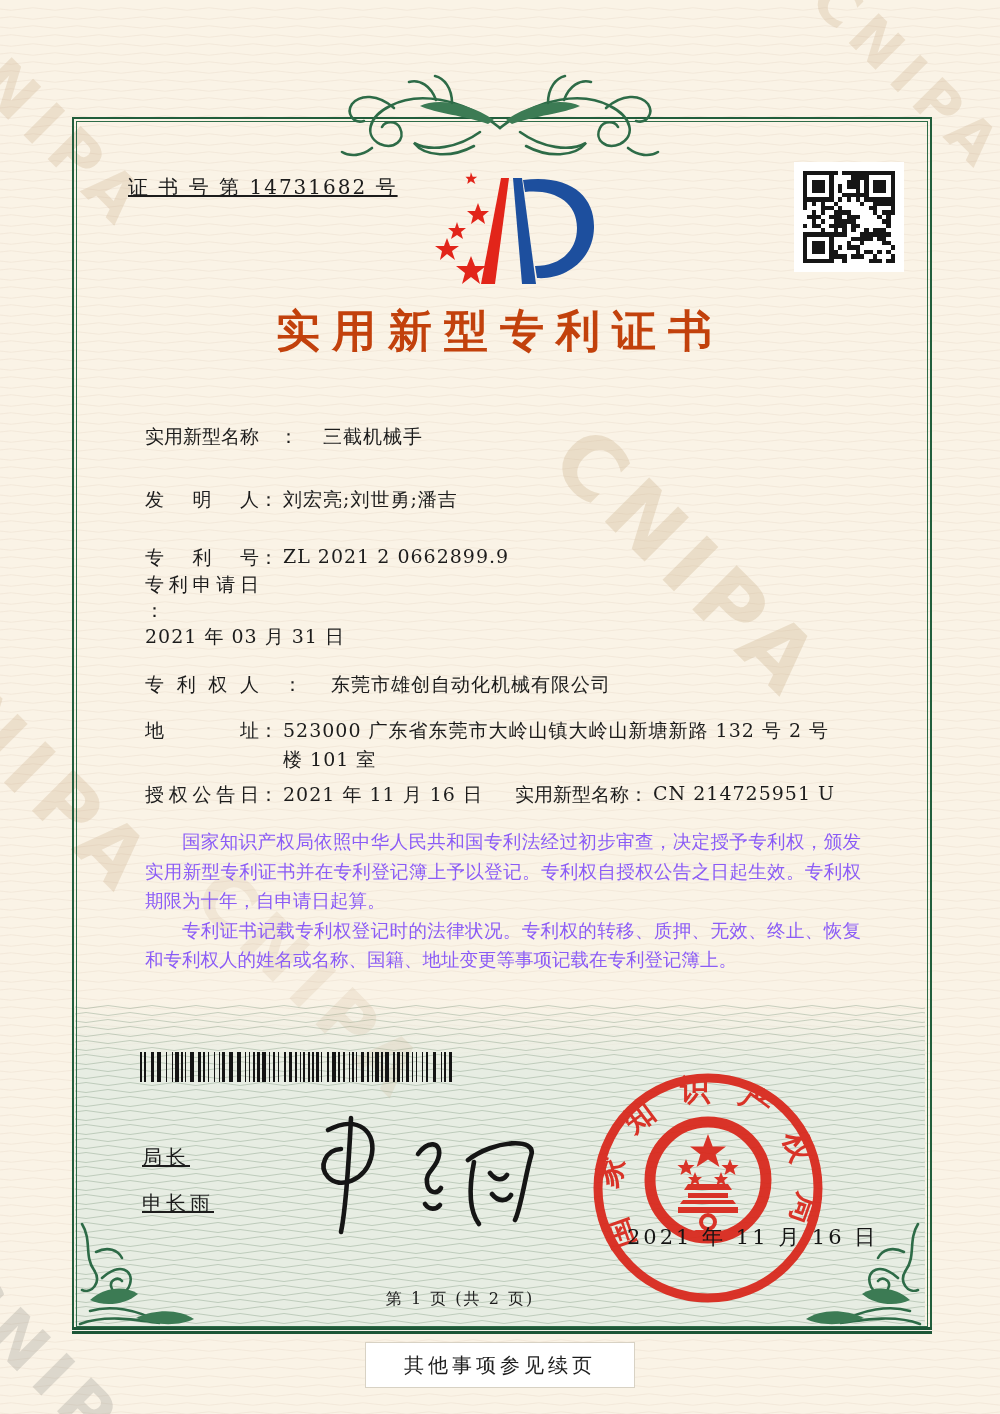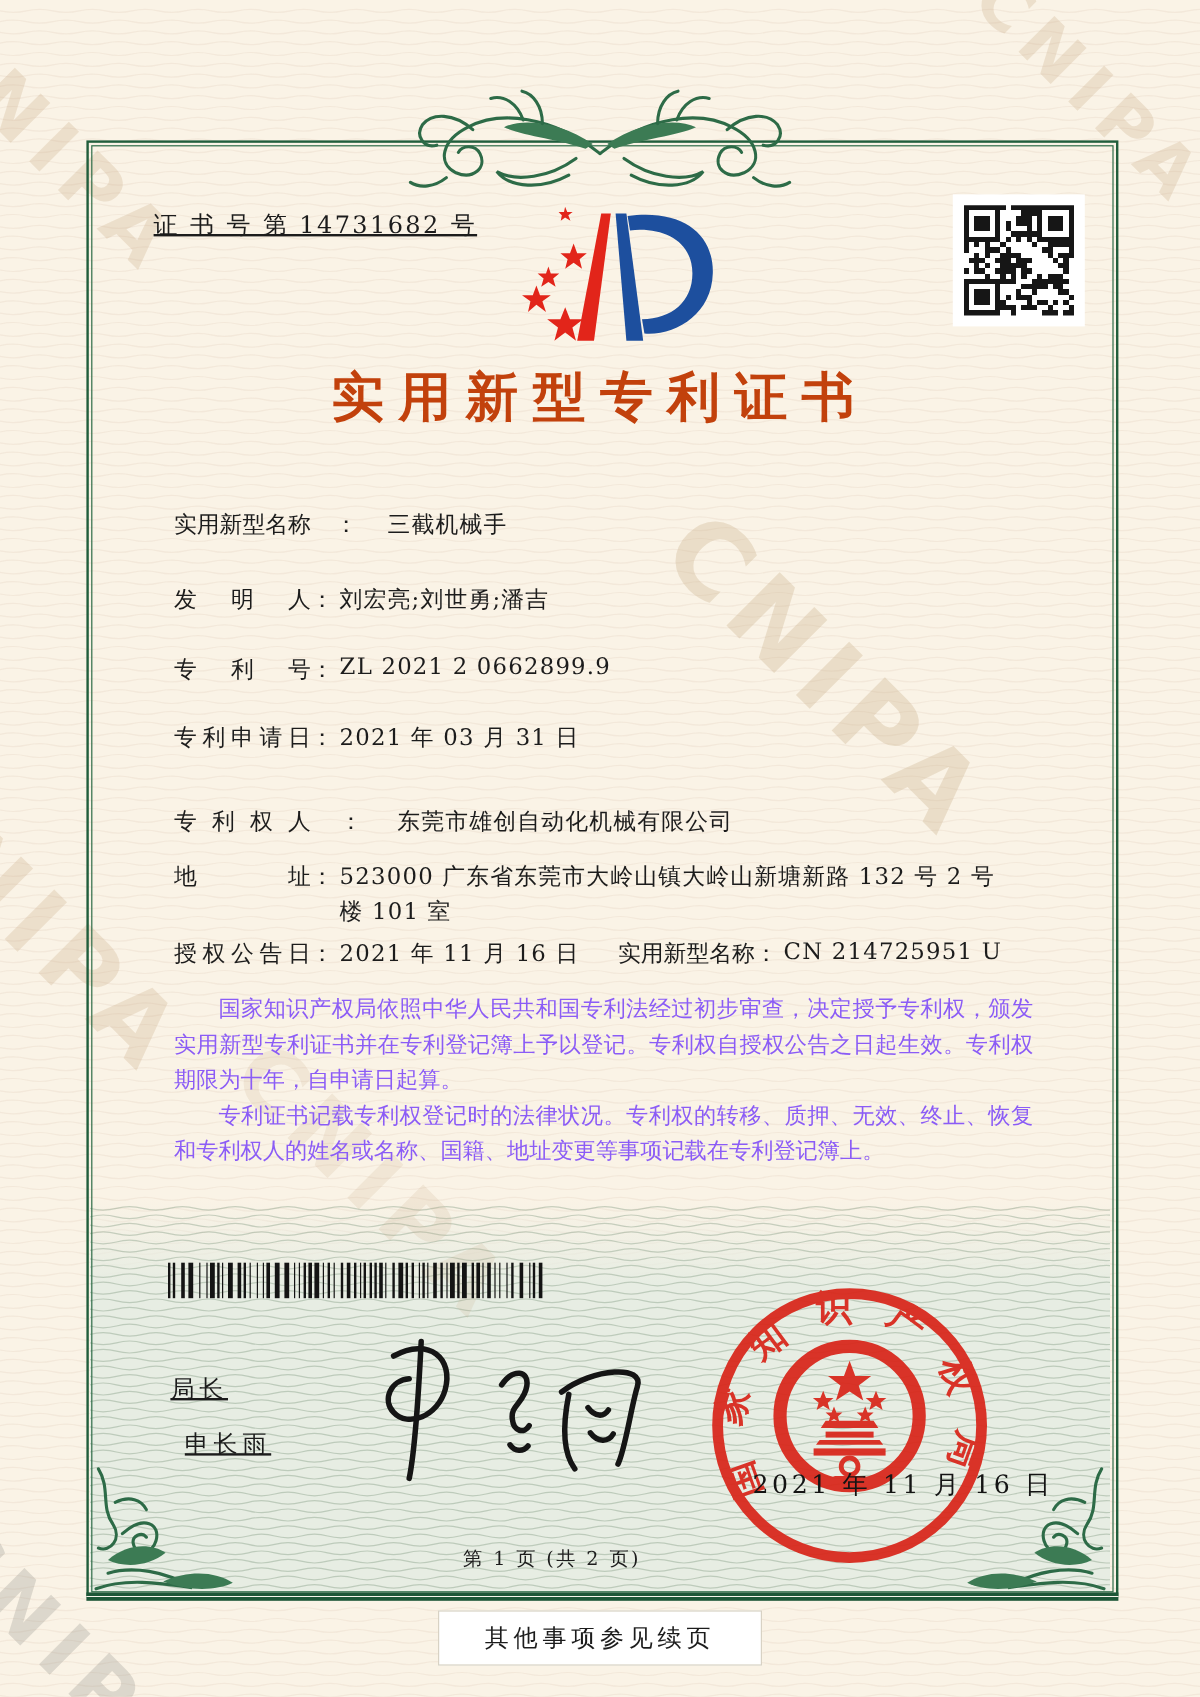--- a/index.html
+++ b/index.html
@@ -581,21 +581,21 @@
 <div class="frow content" style="top:487px;">
   <span class="flabel">发明人</span>
   <span class="fcolon">：</span>
   <span class="fvalue">刘宏亮;刘世勇;潘吉</span>
 </div>
 <div class="frow content" style="top:545px;">
   <span class="flabel">专利号</span>
   <span class="fcolon">：</span>
   <span class="fvalue">ZL 2021 2 0662899.9</span>
 </div>
-<div class="frow content" style="top:602px;">
+<div class="frow content" style="top:572px;flex-direction:column;">
   <span class="flabel">专利申请日</span>
   <span class="fcolon">：</span>
   <span class="fvalue">2021 年 03 月 31 日</span>
 </div>
 <div class="frow content" style="top:672px;gap:24px;">
   <span class="flabel">专利权人</span>
   <span class="fcolon">：</span>
   <span class="fvalue">东莞市雄创自动化机械有限公司</span>
 </div>
 <div class="frow content" style="top:718px;">
@@ -679,21 +679,21 @@
     <rect x="276" y="0" width="1" height="30" fill="#141414"></rect>
     <rect x="282" y="0" width="1" height="30" fill="#141414"></rect>
     <rect x="286" y="0" width="2" height="30" fill="#141414"></rect>
     <rect x="293" y="0" width="3" height="30" fill="#141414"></rect>
     <rect x="301" y="0" width="1" height="30" fill="#141414"></rect>
     <rect x="304" y="0" width="2" height="30" fill="#141414"></rect>
     <rect x="309" y="0" width="3" height="30" fill="#141414"></rect>
   </svg>
 
 <div class="content official" style="left:142px;top:1144px;">局长</div>
-<div class="content official" style="left:142px;top:1190px;margin-left:12px;">申长雨</div>
+<div class="content official" style="left:142px;top:1190px;">申长雨</div>
 
 <svg class="abs" style="left:268px;top:1110px;z-index:5;" width="290" height="130" viewBox="0 0 290 130">
   <g fill="none" stroke="#151515" stroke-width="4.6" stroke-linecap="round" stroke-linejoin="round">
     <path d="M60,20 C90,4 110,22 103,48 C97,70 72,80 60,67 C50,56 58,40 73,39"></path>
     <path d="M83,8 C81,48 78,98 73,122"></path>
     <path d="M150,44 C160,30 173,32 171,45 C169,59 157,61 159,73 C160,83 169,85 173,78"></path>
     <path d="M157,94 C161,100 168,100 172,95"></path>
     <path d="M200,50 C226,30 270,27 263,46 C258,62 253,98 247,110"></path>
     <path d="M206,52 C200,82 202,102 211,114"></path>
     <path d="M222,63 C228,71 235,71 239,65"></path>

